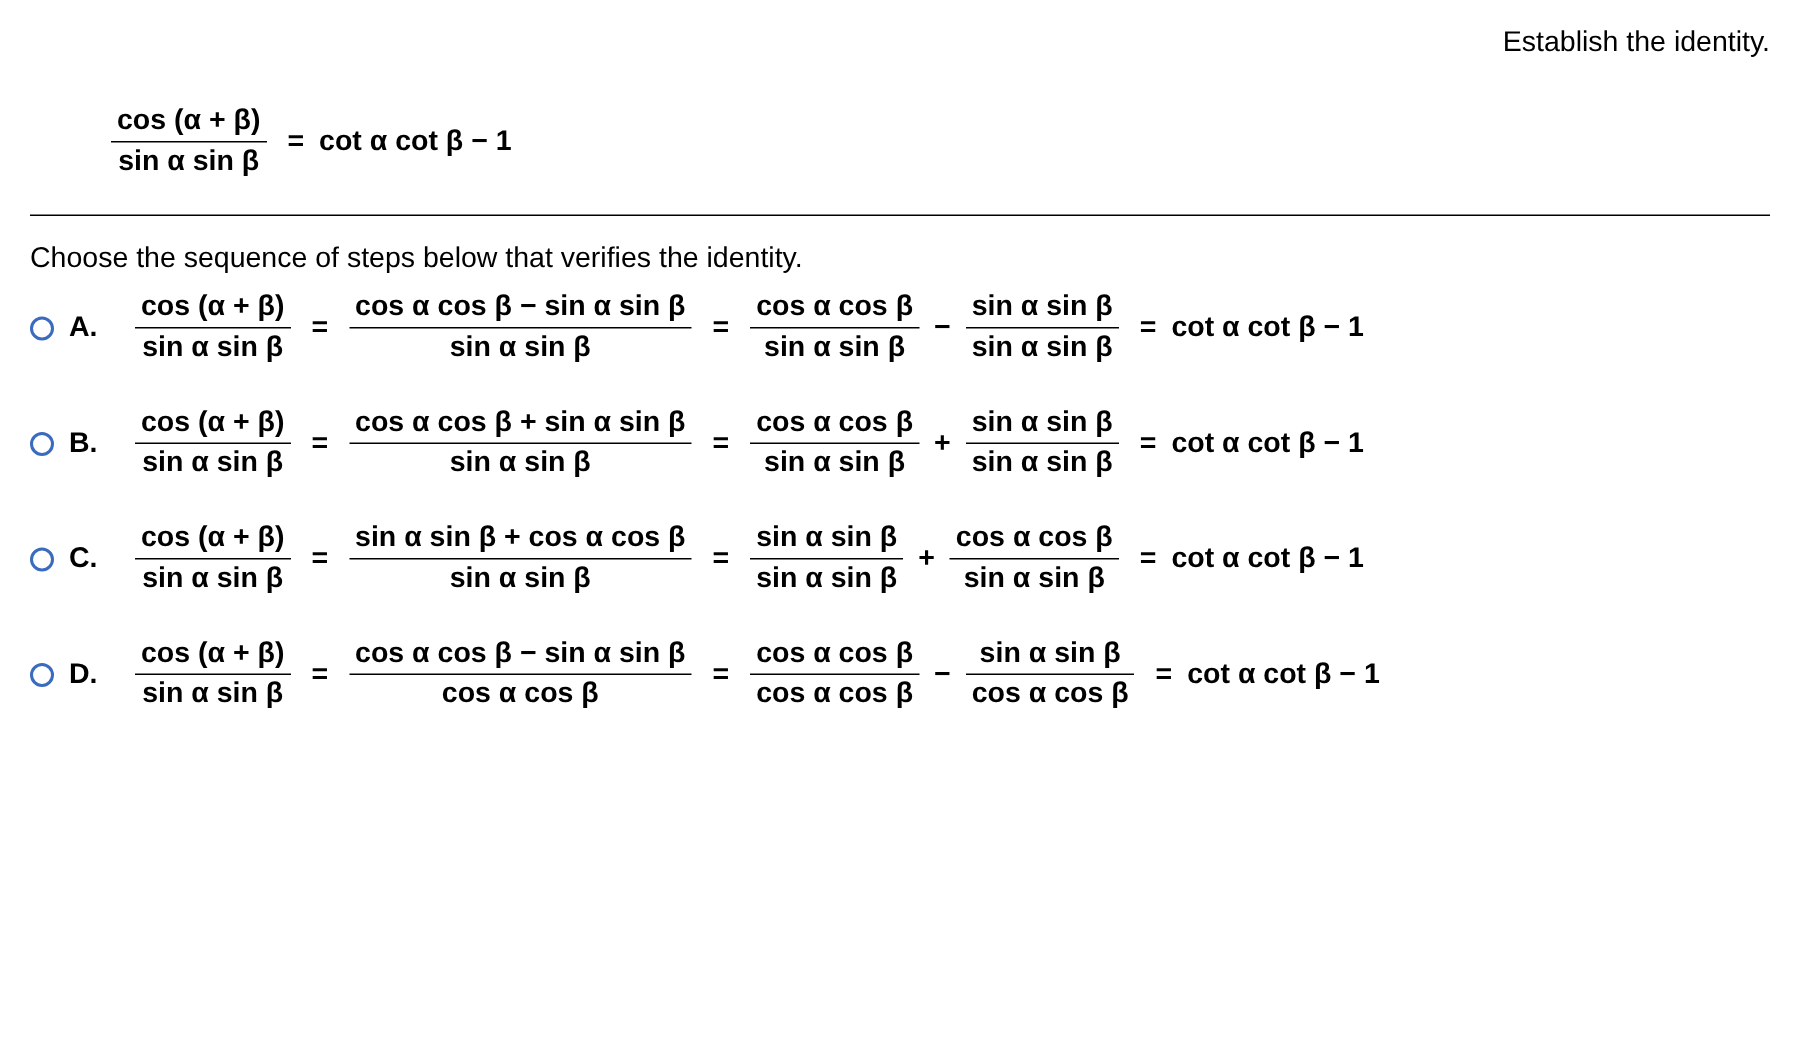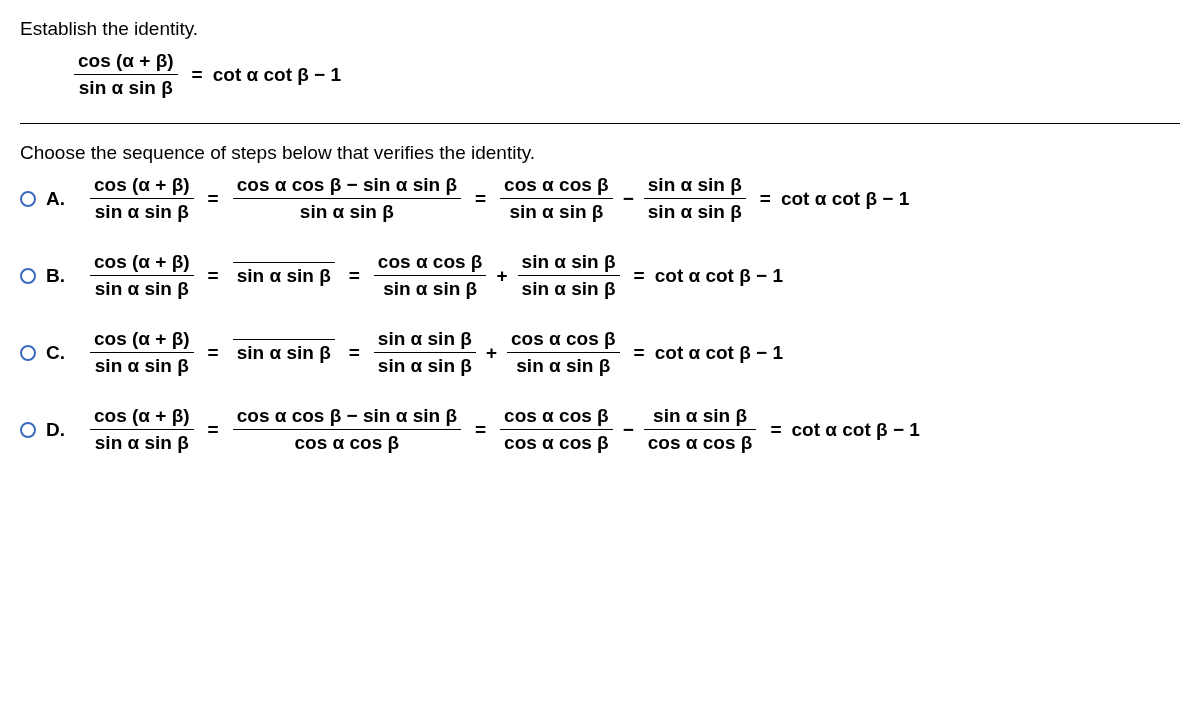--- a/index.html
+++ b/index.html
@@ -6,21 +6,22 @@
     margin: 0;
     padding: 18px 20px;
     font-family: Arial, Helvetica, sans-serif;
     font-size: 19px;
     color: #000;
     background: #fff;
     width: 1200px;
     box-sizing: border-box;
   }
   .prompt {
-    margin-bottom: 8px;
+    margin-bottom: 28px;
+    text-align: right;
   }
   .identity-row {
     display: flex;
     align-items: center;
     margin-left: 50px;
     margin-bottom: 22px;
     font-weight: bold;
   }
   .frac {
     display: inline-flex;
@@ -141,20 +142,21 @@
     <span class="radio"></span>
     <span class="letter">B.</span>
     <span class="chain">
       <span class="frac">
         <span class="num">cos (α + β)</span>
         <span class="bar"></span>
         <span class="den">sin α sin β</span>
       </span>
       <span class="eq">=</span>
       <span class="frac">
+        <span class="num">cos α cos β + sin α sin β</span>
         <span class="bar"></span>
         <span class="den">sin α sin β</span>
       </span>
       <span class="eq">=</span>
       <span class="frac">
         <span class="num">cos α cos β</span>
         <span class="bar"></span>
         <span class="den">sin α sin β</span>
       </span>
       <span class="op">+</span>
@@ -172,20 +174,21 @@
     <span class="radio"></span>
     <span class="letter">C.</span>
     <span class="chain">
       <span class="frac">
         <span class="num">cos (α + β)</span>
         <span class="bar"></span>
         <span class="den">sin α sin β</span>
       </span>
       <span class="eq">=</span>
       <span class="frac">
+        <span class="num">sin α sin β + cos α cos β</span>
         <span class="bar"></span>
         <span class="den">sin α sin β</span>
       </span>
       <span class="eq">=</span>
       <span class="frac">
         <span class="num">sin α sin β</span>
         <span class="bar"></span>
         <span class="den">sin α sin β</span>
       </span>
       <span class="op">+</span>

